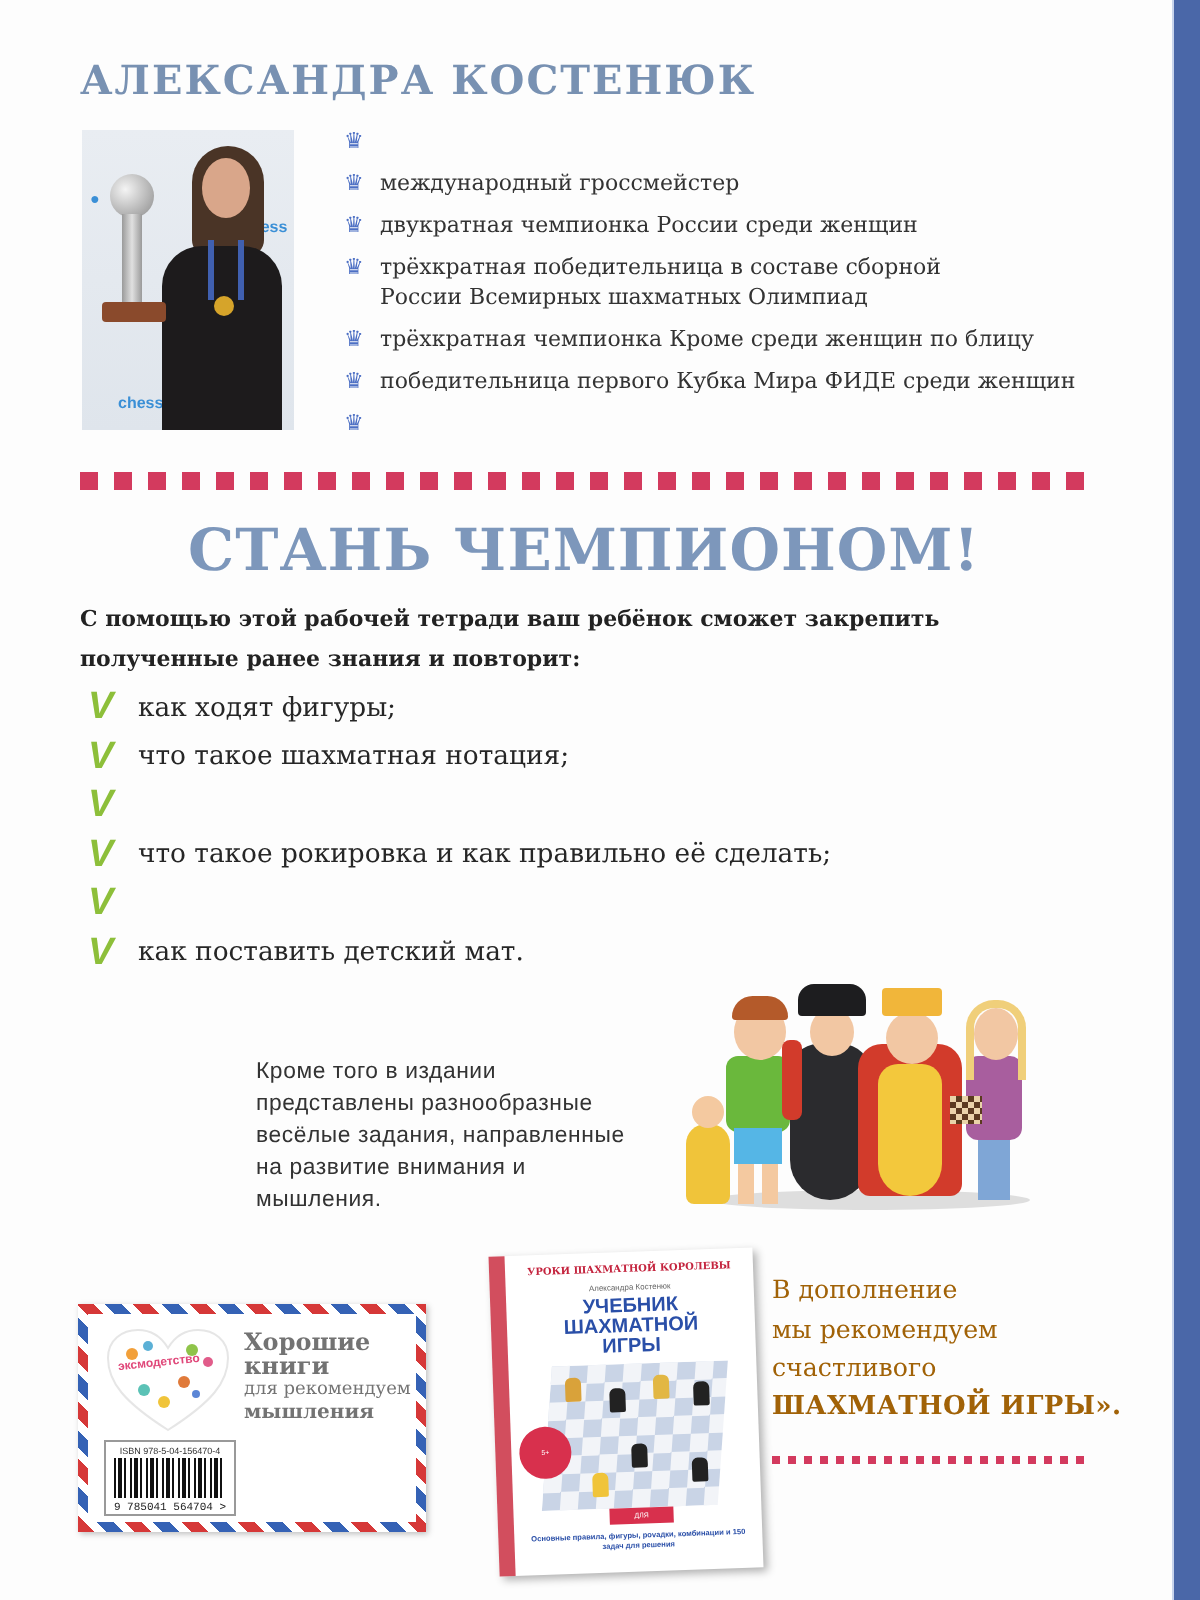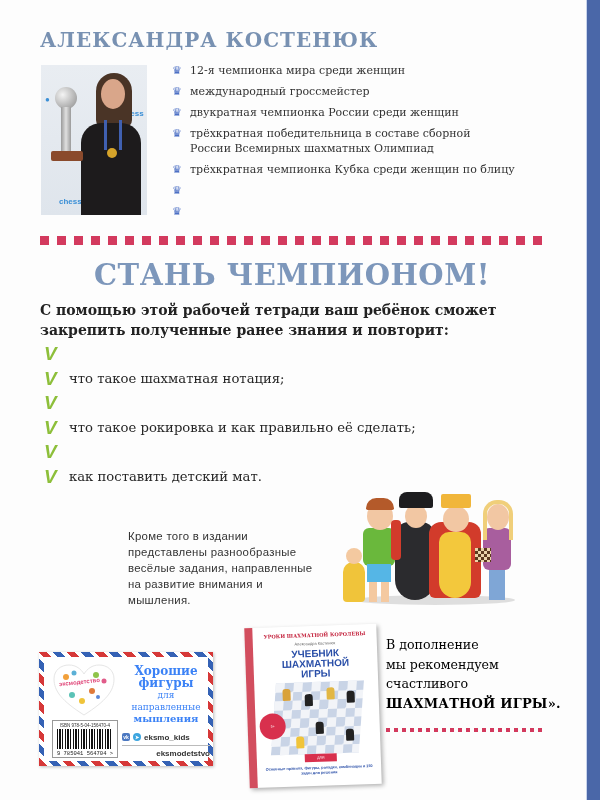--- a/index.html
+++ b/index.html
@@ -23,42 +23,42 @@
 
   .achievements { position: absolute; left: 172px; top: 63px; width: 400px; list-style: none; }
   .achievements li { display: flex; align-items: flex-start; font-size: 11px; line-height: 15px; margin-bottom: 6px; color: #333; }
   .achievements li .crown { width: 14px; flex: 0 0 14px; color: #4c6fc4; font-size: 11px; margin-right: 4px; line-height: 15px; }
 
   .dots-row { position: absolute; left: 40px; top: 236px; display: flex; gap: 8px; }
   .dots-row span { width: 9px; height: 9px; background: #d33a5e; display: block; }
 
   .headline { position: absolute; left: 0; width: 584px; top: 258px; text-align: center; font-family: "DejaVu Serif", serif; font-weight: bold; font-size: 29px; color: #7d97bb; letter-spacing: 0.5px; }
 
-  .intro { position: absolute; left: 40px; top: 300px; width: 480px; font-family: "DejaVu Serif", serif; font-weight: bold; font-size: 14px; line-height: 20px; color: #222; }
+  .intro { position: absolute; left: 40px; top: 300px; width: 480px; font-family: "DejaVu Serif", serif; font-weight: bold; font-size: 11px; line-height: 20px; color: #222; }
 
   .checklist { position: absolute; left: 44px; top: 342px; list-style: none; }
   .checklist li { display: flex; align-items: center; height: 24.5px; font-size: 13.2px; color: #262626; }
   .checklist li .check { width: 20px; color: #8dbf3a; font-weight: bold; font-size: 19px; font-family: "Liberation Sans", sans-serif; font-style: italic; margin-right: 5px; }
 
   .extra-text { position: absolute; left: 128px; top: 528px; width: 200px; font-family: "Liberation Sans", sans-serif; font-size: 11.4px; line-height: 16px; color: #333; letter-spacing: 0.3px; }
 
   .characters { position: absolute; left: 335px; top: 492px; width: 190px; height: 115px; }
   .characters .shadow { position: absolute; left: 20px; bottom: 2px; width: 160px; height: 10px; background: rgba(0,0,0,0.12); border-radius: 50%; }
   .char { position: absolute; }
   .char .h { position: absolute; border-radius: 50%; background: #f2c7a3; }
   .char .b { position: absolute; }
 
   .promo-card { position: absolute; left: 39px; top: 652px; width: 174px; height: 114px; background: #fff; border: 5px solid transparent; border-image: repeating-linear-gradient(45deg,#d63838 0 6px,#fff 6px 10px,#3562b5 10px 16px,#fff 16px 20px) 5; box-shadow: 1px 1px 3px rgba(0,0,0,0.25); }
   .promo-card .heart { position: absolute; left: 8px; top: 6px; width: 64px; height: 54px; }
   .promo-card .brand-label { position: absolute; left: 15px; top: 22px; font-family: "Liberation Sans", sans-serif; font-size: 6px; color: #e0487a; font-weight: bold; transform: rotate(-6deg); }
   .promo-card .barcode-box { position: absolute; left: 8px; top: 63px; width: 66px; height: 38px; border: 1px solid #999; background: #fff; }
   .promo-card .isbn { font-family: "Liberation Sans", sans-serif; font-size: 4.5px; color: #333; text-align: center; margin-top: 2px; }
   .promo-card .bars { height: 20px; margin: 1px 4px; background: repeating-linear-gradient(90deg,#111 0 1px,#fff 1px 2px,#111 2px 4px,#fff 4px 5px,#111 5px 6px,#fff 6px 8px); }
   .promo-card .barcode-num { font-family: "Liberation Mono", monospace; font-size: 5.5px; text-align: center; color: #222; }
-  .promo-card .slogan { position: absolute; left: 78px; top: 8px; width: 88px; text-align: center; font-family: "DejaVu Serif", serif; color: #3b82f6; font-weight: bold; line-height: 12px; }
+  .promo-card .slogan { position: absolute; left: 78px; top: 8px; width: 88px; text-align: left; font-family: "DejaVu Serif", serif; color: #737373; font-weight: bold; line-height: 12px; }
   .promo-card .slogan .l1 { font-size: 12px; display: block; }
   .promo-card .slogan .l2 { font-size: 12px; display: block; }
   .promo-card .slogan .l3 { font-size: 9px; display: block; font-weight: normal; }
   .promo-card .slogan .l4 { font-size: 10px; display: block; }
   .promo-card .social { position: absolute; left: 78px; top: 74px; width: 88px; font-family: "Liberation Sans", sans-serif; font-size: 8px; font-weight: bold; color: #333; }
   .promo-card .social .row { display: flex; align-items: center; gap: 3px; height: 12px; }
   .promo-card .social .ico { width: 8px; height: 8px; border-radius: 2px; background: #4b78c1; color: #fff; font-size: 5px; line-height: 8px; text-align: center; }
   .promo-card .social .ico.tg { border-radius: 50%; background: #3ca5df; }
   .promo-card .social .sep { height: 1px; background: #bbb; margin: 2px 0; }
   .promo-card .social .site { text-align: right; height: 12px; line-height: 12px; }
@@ -66,21 +66,21 @@
   .book { position: absolute; left: 247px; top: 626px; width: 132px; height: 160px; background: #fff; transform: rotate(-2deg); box-shadow: 2px 2px 4px rgba(0,0,0,0.3); border-left: 8px solid #d24e5e; overflow: hidden; }
   .book .series { font-family: "DejaVu Serif", serif; font-size: 5px; color: #c4243e; font-weight: bold; text-align: center; margin-top: 6px; }
   .book .author { font-family: "Liberation Sans", sans-serif; font-size: 4px; color: #666; text-align: center; margin-top: 3px; }
   .book .title { font-family: "Liberation Sans", sans-serif; font-size: 10px; line-height: 10px; color: #2a4fa8; font-weight: bold; text-align: center; margin-top: 3px; }
   .book .board { position: absolute; left: 18px; top: 56px; width: 88px; height: 72px; background: repeating-conic-gradient(#c9d4e6 0 25%, #f2f4f8 0 50%) 0 0/18px 18px; transform: skewX(-6deg); }
   .book .badge { position: absolute; left: 4px; top: 86px; width: 26px; height: 26px; border-radius: 50%; background: #d8304d; color: #fff; font-size: 3.5px; text-align: center; line-height: 26px; font-family: "Liberation Sans", sans-serif; }
   .book .ribbon { position: absolute; left: 48px; top: 128px; width: 32px; height: 8px; background: #d8304d; color: #fff; font-size: 3.5px; text-align: center; line-height: 8px; font-family: "Liberation Sans", sans-serif; }
   .book .subtitle { position: absolute; left: 6px; top: 140px; width: 112px; font-family: "Liberation Sans", sans-serif; font-size: 3.8px; color: #2a4fa8; text-align: center; font-weight: bold; line-height: 5px; }
   .book .piece { position: absolute; width: 8px; height: 12px; border-radius: 3px 3px 1px 1px; }
 
-  .recommend { position: absolute; left: 386px; top: 635px; width: 190px; font-size: 12.6px; line-height: 19.5px; color: #000000; }
+  .recommend { position: absolute; left: 386px; top: 635px; width: 190px; font-size: 12.6px; line-height: 19.5px; color: #a16207; }
   .recommend .bold { font-weight: bold; font-size: 13px; display: block; letter-spacing: 0.2px; }
   .recommend-dots { position: absolute; left: 386px; top: 728px; display: flex; gap: 4px; }
   .recommend-dots span { width: 4px; height: 4px; background: #d33a5e; display: block; }
 </style>
 </head>
 <body>
 
 <div class="spine"></div>
 
 <div class="author-name">АЛЕКСАНДРА КОСТЕНЮК</div>
@@ -95,40 +95,40 @@
   <div class="ribbon"></div>
   <div class="medal"></div>
   <div class="trophy-ball"></div>
   <div class="trophy-stem"></div>
   <div class="trophy-base"></div>
 </div>
 
 <ul class="achievements">
   <li>
       <span class="crown">♛</span>
-      <span>12-я чемпионка мира среди женщин</span>
     </li>
   <li>
       <span class="crown">♛</span>
       <span>международный гроссмейстер</span>
     </li>
   <li>
       <span class="crown">♛</span>
       <span>двукратная чемпионка России среди женщин</span>
     </li>
   <li style="width:300px">
       <span class="crown">♛</span>
       <span>трёхкратная победительница в составе сборной России Всемирных шахматных Олимпиад</span>
     </li>
   <li>
       <span class="crown">♛</span>
-      <span>трёхкратная чемпионка Кубка среди женщин по блицу</span>
-    </li>
-  <li>
-      <span class="crown">♛</span>
+      <span>трёхкратная чемпионка Кроме среди женщин по блицу</span>
+    </li>
+  <li>
+      <span class="crown">♛</span>
+      <span>победительница первого Кубка Мира ФИДЕ среди женщин</span>
     </li>
   <li>
       <span class="crown">♛</span>
     </li>
 </ul>
 
 <div class="dots-row">
   <span></span>
     <span></span>
     <span></span>
@@ -161,20 +161,21 @@
     <span></span>
 </div>
 
 <div class="headline">СТАНЬ ЧЕМПИОНОМ!</div>
 
 <div class="intro">С помощью этой рабочей тетради ваш ребёнок сможет закрепить полученные ранее знания и повторит:</div>
 
 <ul class="checklist">
   <li>
       <span class="check">V</span>
+      <span>как ходят фигуры;</span>
     </li>
   <li>
       <span class="check">V</span>
       <span>что такое шахматная нотация;</span>
     </li>
   <li>
       <span class="check">V</span>
     </li>
   <li>
       <span class="check">V</span>
@@ -244,32 +245,23 @@
       <circle cx="46" cy="34" r="2" fill="#5b86d6"></circle>
   </svg>
   <span class="brand-label">эксмодетство</span>
   <div class="barcode-box">
     <div class="isbn">ISBN 978-5-04-156470-4</div>
     <div class="bars"></div>
     <div class="barcode-num">9 785041 564704 &gt;</div>
   </div>
   <div class="slogan">
     <span class="l1">Хорошие</span>
-    <span class="l2">фигуры</span>
-    <span class="l3">для направленные</span>
+    <span class="l2">книги</span>
+    <span class="l3">для рекомендуем</span>
     <span class="l4">мышления</span>
-  </div>
-  <div class="social">
-    <div class="row">
-      <span class="ico">vk</span>
-      <span class="ico tg">➤</span>
-      <span>eksmo_kids</span>
-    </div>
-    <div class="sep"></div>
-    <div class="site">eksmodetstvo</div>
   </div>
 </div>
 
 <div class="book">
   <div class="series">УРОКИ ШАХМАТНОЙ КОРОЛЕВЫ</div>
   <div class="author">Александра Костенюк</div>
   <div class="title">
     <div>УЧЕБНИК</div>
     <div>ШАХМАТНОЙ</div>
     <div>ИГРЫ</div>

